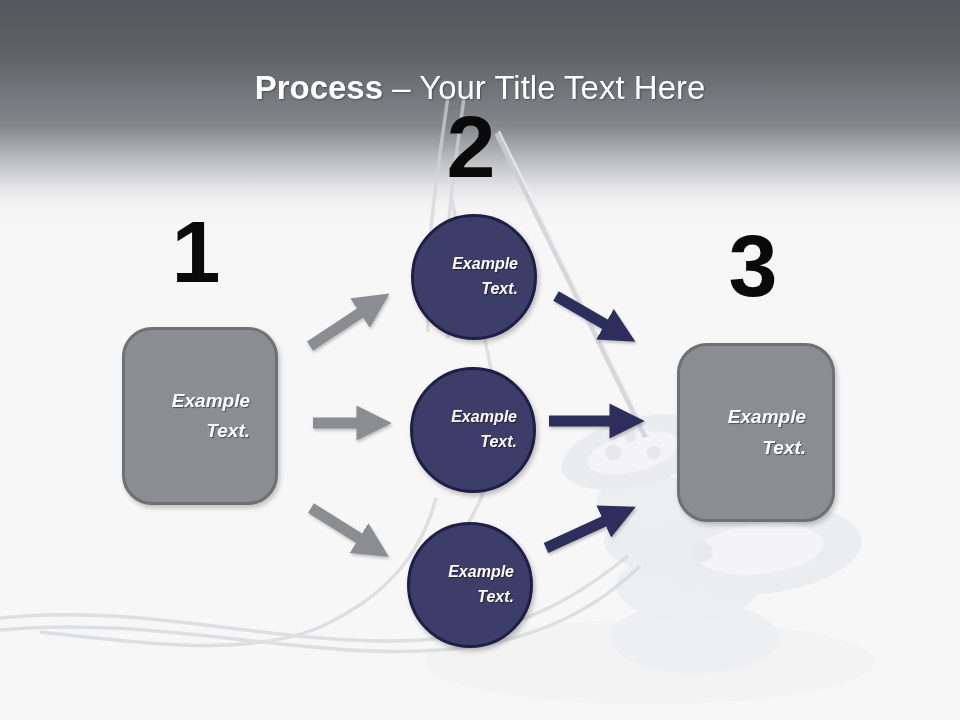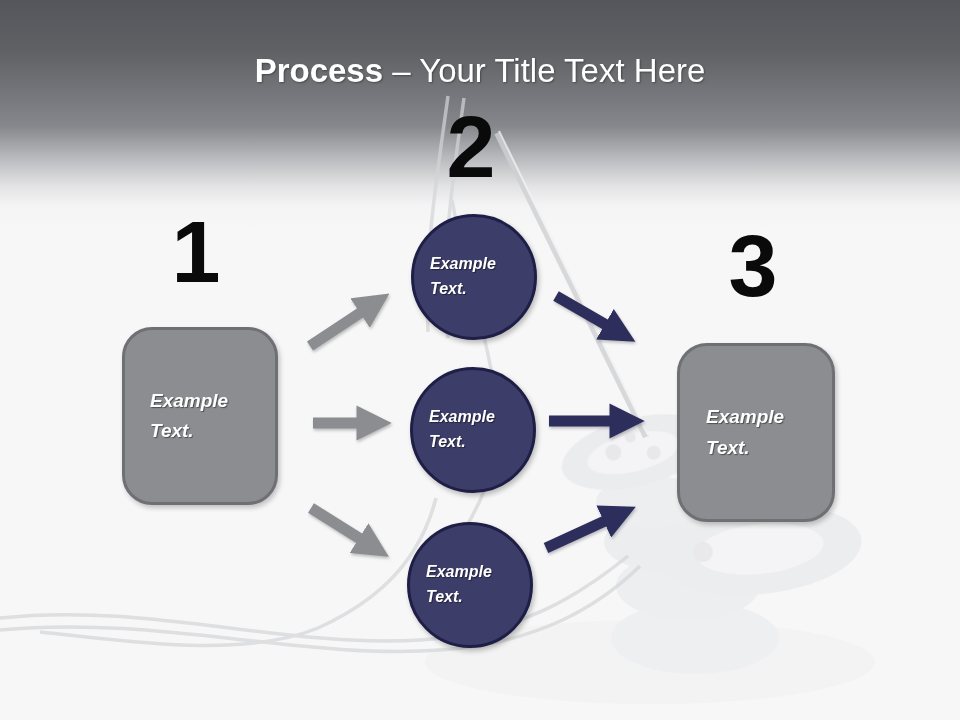--- a/index.html
+++ b/index.html
@@ -4,21 +4,21 @@
 <style>
   html,body{margin:0;padding:0;background:#e0e0e0;}
   #slide{
     position:relative;width:960px;height:720px;overflow:hidden;
     font-family:"Liberation Sans",sans-serif;
     background:linear-gradient(180deg,
       #54565b 0px, #5f6165 52px, #73757a 92px, #85878b 126px,
       #b9babd 158px, #e3e3e5 186px, #f4f4f5 206px, #f7f7f8 232px, #f7f7f8 720px);
   }
   .title{
-    position:absolute;top:49px;left:0;width:960px;height:44px;
+    position:absolute;top:66px;left:0;width:960px;height:44px;
     text-align:center;color:#ffffff;font-size:33px;line-height:44px;
     text-shadow:1px 1px 2px rgba(0,0,0,.35);
     white-space:nowrap;
   }
   .title .tb{font-weight:bold;}
   .title .tr{font-weight:normal;}
   .num{
     position:absolute;width:120px;text-align:center;
     color:#0a0a0a;font-size:88px;font-weight:bold;line-height:1;
   }
@@ -38,21 +38,21 @@
     position:absolute;width:126px;height:126px;border-radius:50%;
     background:#3d3d6a;border:3px solid #1e1e46;
     box-shadow:2px 3px 5px rgba(0,0,0,.25);
     display:flex;align-items:center;justify-content:center;
     box-sizing:border-box;
   }
   #c1{left:411px;top:214px;}
   #c2{left:410px;top:367px;}
   #c3{left:407px;top:522px;}
   .shape-label{
-    color:#ffffff;font-weight:bold;font-style:italic;text-align:left;
+    color:#ffffff;font-weight:bold;font-style:italic;text-align:right;
     text-shadow:1px 1px 1px rgba(0,0,0,.45);
   }
   .pbox .shape-label{font-size:19px;line-height:1.6;width:100px;}
   .pcircle .shape-label{font-size:16px;line-height:1.55;width:88px;}
   svg.layer{position:absolute;left:0;top:0;pointer-events:none;}
   .arrow-gray{stroke:#8b8d90;stroke-width:11;filter:drop-shadow(1.5px 2px 1.5px rgba(50,50,50,.3));}
   .arrow-navy{stroke:#2e2e5d;stroke-width:11;filter:drop-shadow(1.5px 2px 1.5px rgba(50,50,60,.3));}
 </style>
 </head>
 <body>

